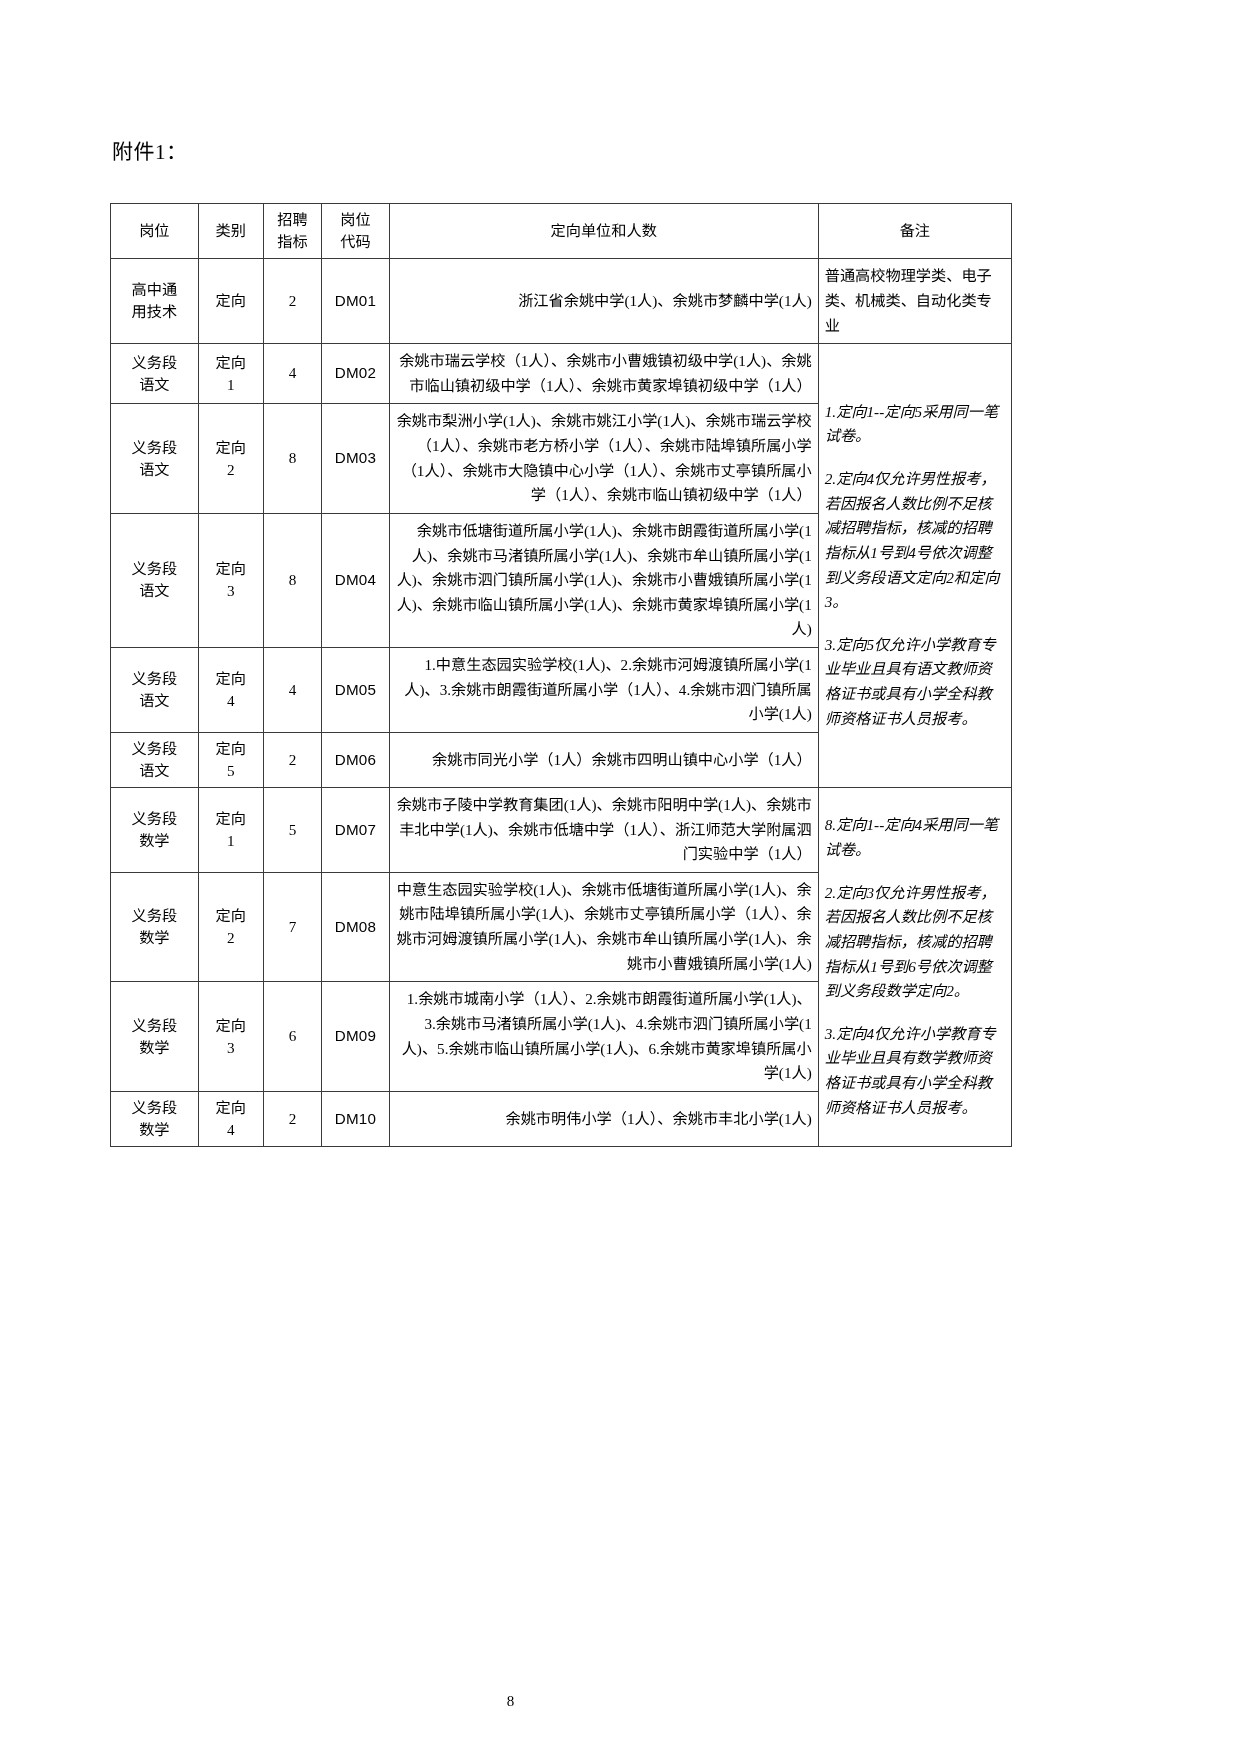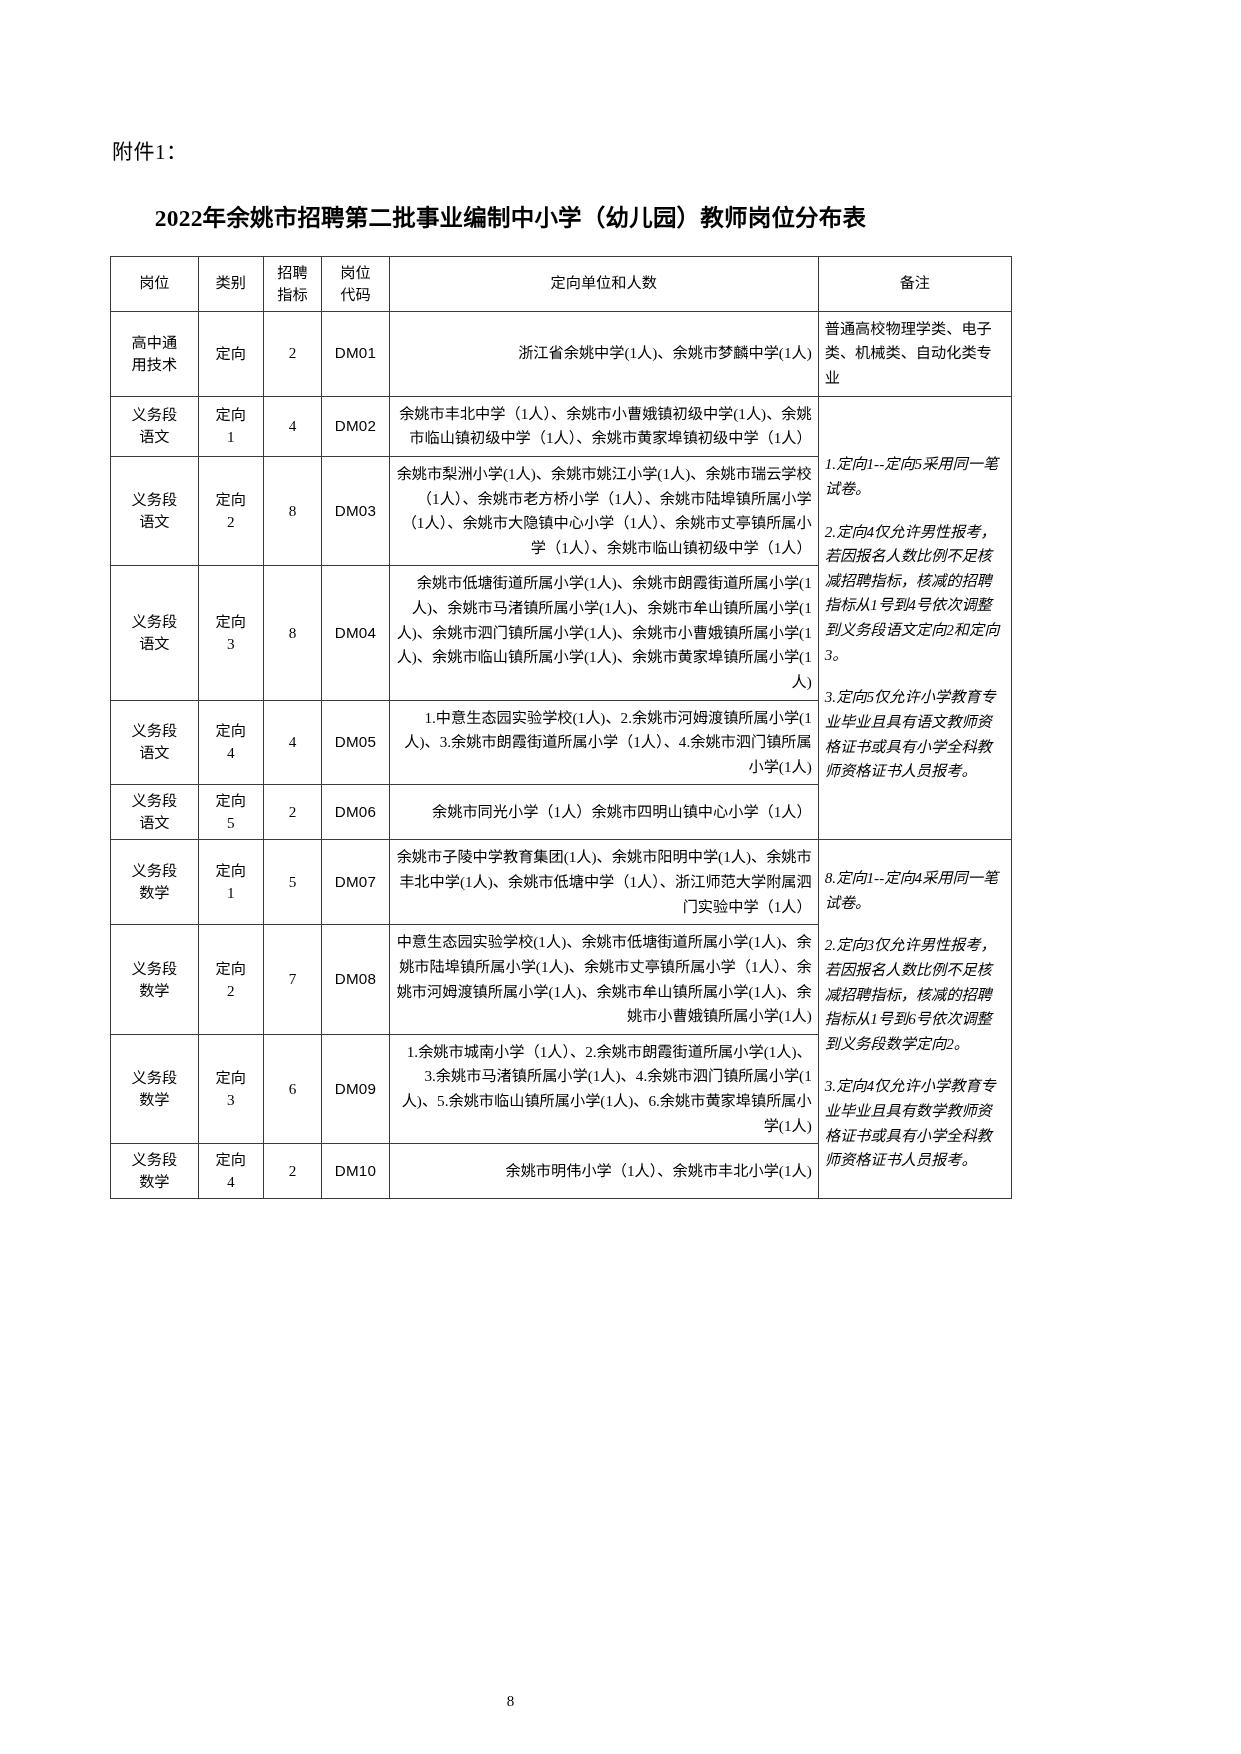--- a/index.html
+++ b/index.html
@@ -106,21 +106,20 @@
     letter-spacing: 0.2px;
   }
 </style>
 </head>
 <body>
 
 <div class="page">
 
   <div class="attachment-label">附件1：</div>
 
-  <div class="doc-title">2022年余姚市招聘第二批事业编制中小学（幼儿园）教师岗位分布表</div>
 
   <table class="pos-table">
     <colgroup>
       <col class="col-post">
         <col class="col-cat">
         <col class="col-quota">
       <col class="col-code">
         <col class="col-units">
         <col class="col-remark">
     </colgroup>
@@ -172,21 +171,21 @@
           </span>
         </td>
         <td class="c-center">
           <span class="stack">
             <span>定向</span>
             <span>1</span>
           </span>
         </td>
         <td class="c-center">4</td>
         <td class="c-center mono-code">DM02</td>
-        <td class="c-units">余姚市丰北中学（1人）、余姚市小曹娥镇初级中学(1人)、余姚市临山镇初级中学（1人）、余姚市黄家埠镇初级中学（1人）</td>
+        <td class="c-units">余姚市瑞云学校（1人）、余姚市小曹娥镇初级中学(1人)、余姚市临山镇初级中学（1人）、余姚市黄家埠镇初级中学（1人）</td>
         <td class="c-remark mid" rowspan="5">
           <p class="remark-block">1.定向1--定向5采用同一笔试卷。</p>
           <p class="remark-block">2.定向4仅允许男性报考，若因报名人数比例不足核减招聘指标，核减的招聘指标从1号到4号依次调整到义务段语文定向2和定向3。</p>
           <p class="remark-block">3.定向5仅允许小学教育专业毕业且具有语文教师资格证书或具有小学全科教师资格证书人员报考。</p>
         </td>
       </tr>
 
       <tr>
         <td class="c-center">
           <span class="stack">

